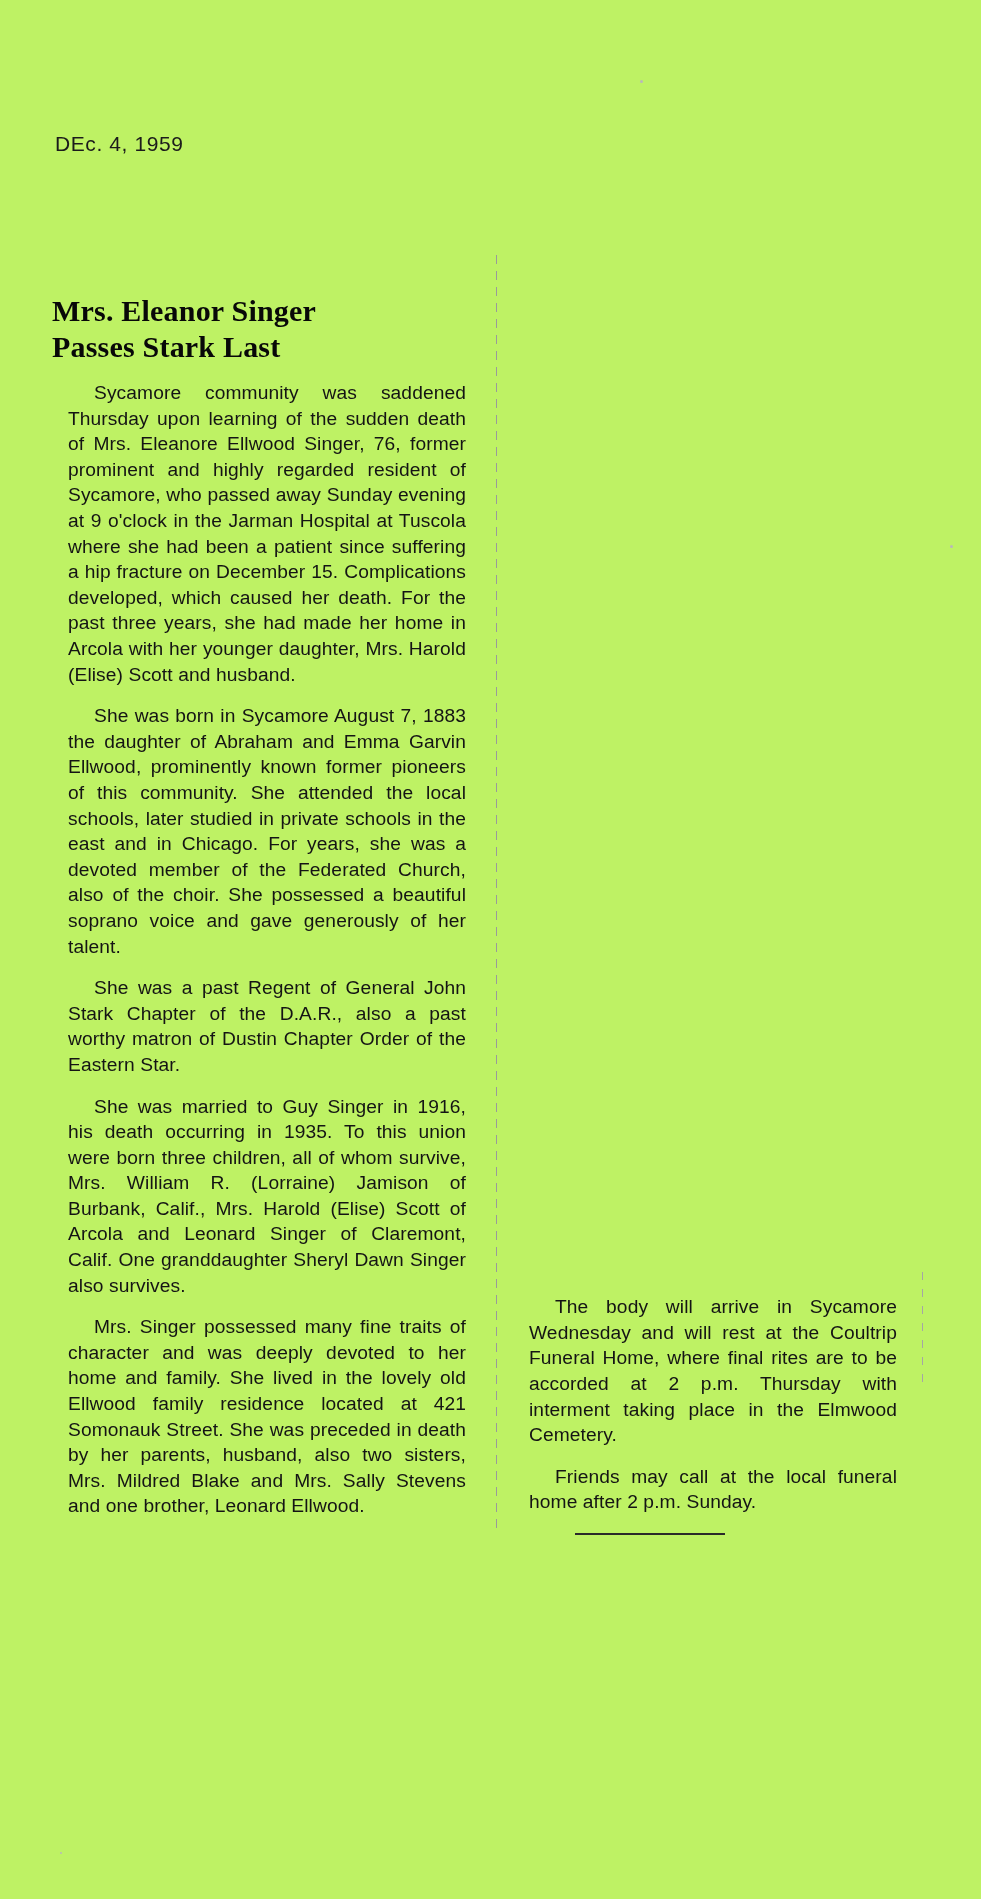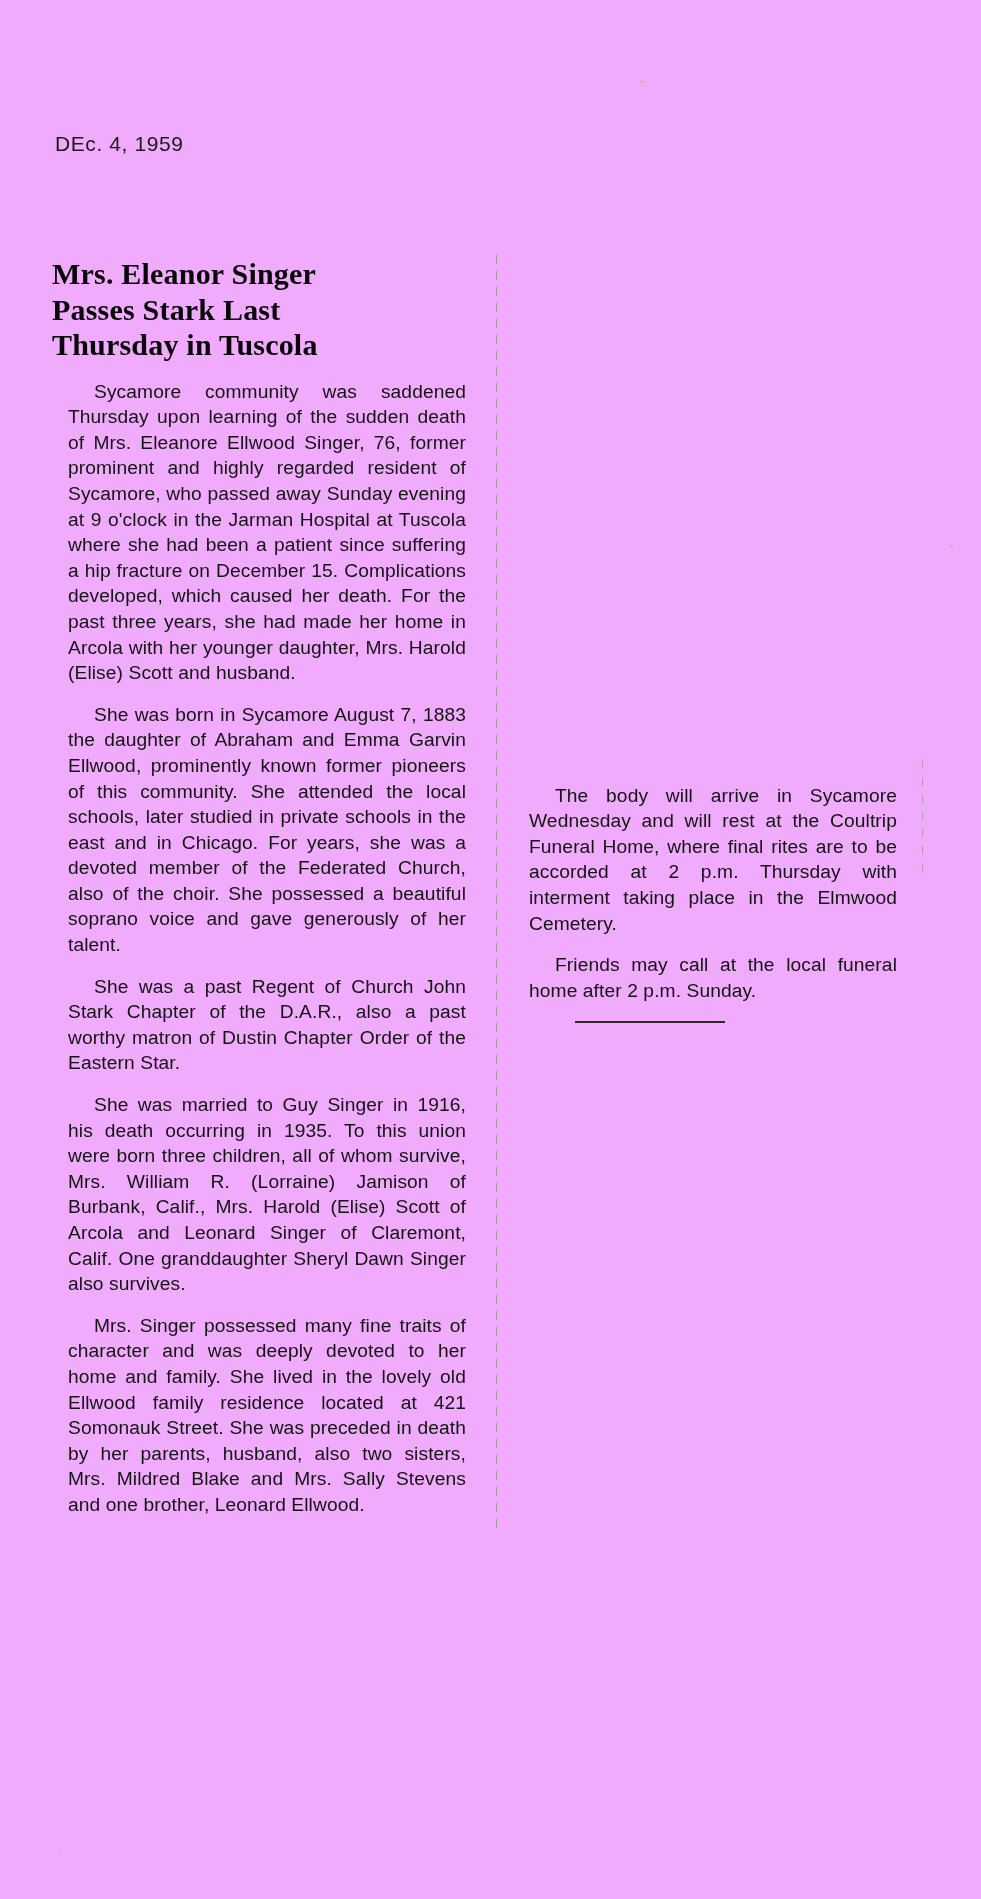--- a/index.html
+++ b/index.html
@@ -13,40 +13,40 @@
     font-family: "Liberation Serif", serif;
     color: #111111;
     position: relative;
     overflow: hidden;
   }
   .page {
     position: absolute;
     left: 0; top: 0;
     width: 981px;
     height: 1899px;
-    background: #f0abfc;
+    background: #bef264;
   }
   .date-stamp {
     position: absolute;
     left: 55px;
     top: 132px;
     font-family: "Liberation Sans", sans-serif;
     font-size: 21px;
     letter-spacing: 0.6px;
     color: #1b1b1b;
   }
   .clipping {
     position: absolute;
     left: 52px;
     top: 255px;
     width: 880px;
   }
   .columns {
     display: flex;
-    align-items: center;
+    align-items: flex-end;
   }
   .col-left {
     width: 430px;
     position: relative;
     padding-right: 14px;
   }
   .col-divider {
     width: 1px;
     align-self: stretch;
     background: repeating-linear-gradient(
@@ -123,25 +123,24 @@
     <span>DEc. 4, 1959</span>
   </div>
 
   <div class="clipping">
     <div class="columns">
 
       <div class="col-left">
         <h1 class="headline">
           <span class="hl-line">Mrs. Eleanor Singer</span>
           <span class="hl-line">Passes Stark Last</span>
-          <span class="hl-line">Thursday in Tuscola</span>
         </h1>
         <p class="body-par">Sycamore community was saddened Thursday upon learning of the sudden death of Mrs. Eleanore Ellwood Singer, 76, former prominent and highly regarded resident of Sycamore, who passed away Sunday evening at 9 o'clock in the Jarman Hospital at Tuscola where she had been a patient since suffering a hip fracture on December 15. Complications developed, which caused her death. For the past three years, she had made her home in Arcola with her younger daughter, Mrs. Harold (Elise) Scott and husband.</p>
         <p class="body-par">She was born in Sycamore August 7, 1883 the daughter of Abraham and Emma Garvin Ellwood, prominently known former pioneers of this community. She attended the local schools, later studied in private schools in the east and in Chicago. For years, she was a devoted member of the Federated Church, also of the choir. She possessed a beautiful soprano voice and gave generously of her talent.</p>
-        <p class="body-par">She was a past Regent of Church John Stark Chapter of the D.A.R., also a past worthy matron of Dustin Chapter Order of the Eastern Star.</p>
+        <p class="body-par">She was a past Regent of General John Stark Chapter of the D.A.R., also a past worthy matron of Dustin Chapter Order of the Eastern Star.</p>
         <p class="body-par">She was married to Guy Singer in 1916, his death occurring in 1935. To this union were born three children, all of whom survive, Mrs. William R. (Lorraine) Jamison of Burbank, Calif., Mrs. Harold (Elise) Scott of Arcola and Leonard Singer of Claremont, Calif. One granddaughter Sheryl Dawn Singer also survives.</p>
         <p class="body-par">Mrs. Singer possessed many fine traits of character and was deeply devoted to her home and family. She lived in the lovely old Ellwood family residence located at 421 Somonauk Street. She was preceded in death by her parents, husband, also two sisters, Mrs. Mildred Blake and Mrs. Sally Stevens and one brother, Leonard Ellwood.</p>
       </div>
 
       <div class="col-divider"></div>
 
       <div class="col-right">
         <div class="col-right-edge"></div>
         <p class="body-par">The body will arrive in Sycamore Wednesday and will rest at the Coultrip Funeral Home, where final rites are to be accorded at 2 p.m. Thursday with interment taking place in the Elmwood Cemetery.</p>
         <p class="body-par">Friends may call at the local funeral home after 2 p.m. Sunday.</p>

